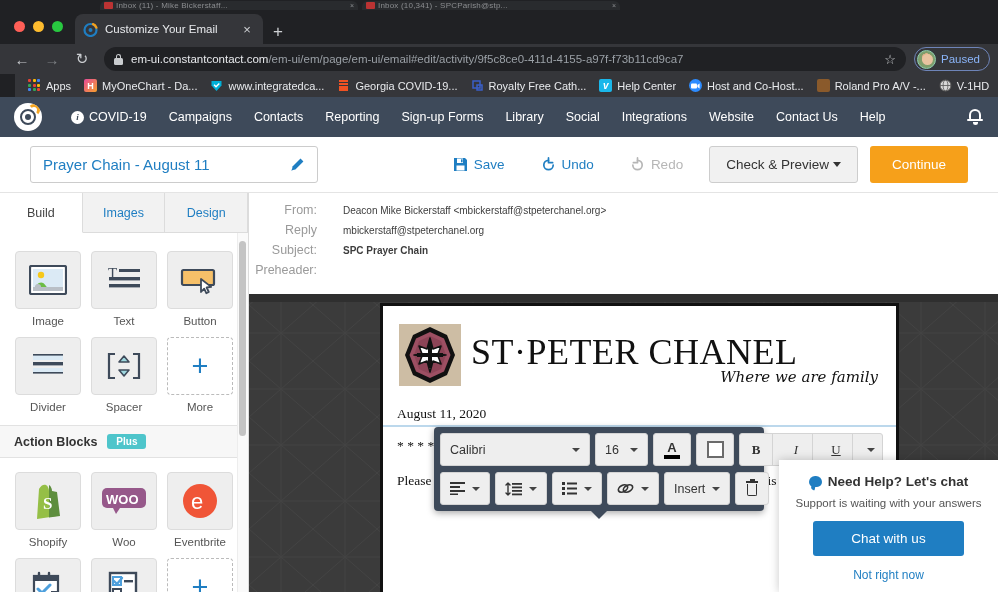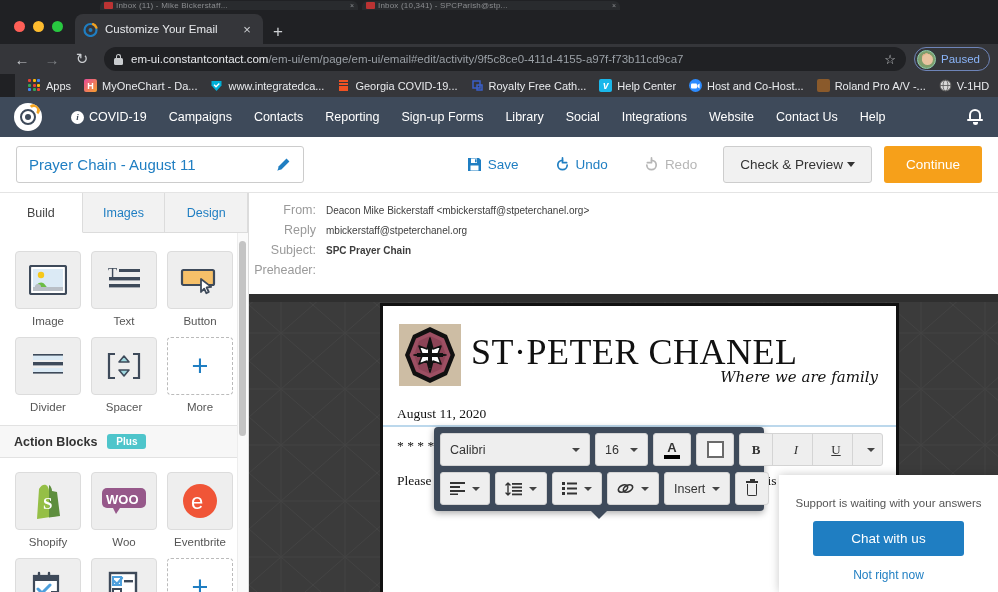--- a/index.html
+++ b/index.html
@@ -112,21 +112,21 @@
     font-size: 9px; font-weight: bold; font-style: italic; display: flex;
     align-items: center; justify-content: center; flex: 0 0 auto; font-family: "Liberation Serif", serif;
   }
   .bell { margin-left: auto; width: 18px; height: 18px; position: relative; }
   .bell .b1{position:absolute;left:3px;top:1px;width:12px;height:11px;border:2px solid #fff;border-radius:6px 6px 2px 2px;border-bottom:none;}
   .bell .b2{position:absolute;left:1px;top:11px;width:16px;height:2px;background:#fff;border-radius:1px;}
   .bell .b3{position:absolute;left:6.5px;top:14px;width:5px;height:3px;background:#fff;border-radius:0 0 3px 3px;}
 
   .cc-toolbar {
     position: absolute; top: 137px; left: 0; width: 998px; height: 56px;
-    background: #fff; display: flex; align-items: center; padding: 0 16px; gap: 10px;
+    background: #fff; display: flex; align-items: center; padding: 0 30px; gap: 10px;
     border-bottom: 1px solid #e4e4e4;
     justify-content: space-between;
   }
   .title-box {
     width: 288px; height: 37px; border: 1px solid #ccc; border-radius: 3px;
     display: flex; align-items: center; padding: 0 12px; gap: 8px; background:#fff;
   }
   .title-text { font-size: 15px; color: #1f7ec2; flex: 1 1 auto; white-space: nowrap; overflow: hidden; }
   .pencil { width: 16px; height: 16px; position: relative; flex: 0 0 auto; transform: rotate(0deg); }
   .pencil svg { display: block; }
@@ -195,21 +195,21 @@
     position: absolute; top: 193px; left: 249px; width: 749px; height: 399px;
     background: #3b3b3b; overflow: hidden;
   }
   .canvas-pattern { position:absolute; inset:0; opacity:.55; }
   .hdr-fields {
     position: absolute; top: 0; left: 0; width: 749px; height: 101px; background: #fff;
     padding: 10px 0 0 0; z-index: 3;
   }
   .fld-row { display: flex; align-items: baseline; margin-bottom: 6px; }
   .fld-lbl {
-    width: 77px; text-align: right; font-size: 12.5px; color: #9a9a9a; padding-right: 10px; flex:0 0 auto;
+    width: 94px; text-align: right; font-size: 12.5px; color: #9a9a9a; padding-right: 26px; flex:0 0 auto;
   }
   .fld-val { font-size: 10px; color: #3d3d3d; text-align: center; }
   .fld-val.bold { font-weight: bold; }
   .strip {
     position: absolute; top: 101px; left: 0; width: 749px; height: 8px; background: #2f2f2f; z-index:3;
   }
 
   .email-frame {
     position: absolute; left: 131px; top: 110px; width: 519px; bottom: -10px;
     background: #fff; border: 3px solid #111; z-index: 2;
@@ -823,18 +823,22 @@
               <span class="lid"></span>
               <span class="bd"></span>
             </span>
         </span>
       </div>
       <span class="tb-pointer"></span>
     </div>
   </div>
 
   <div class="chat-widget">
+    <div class="chat-title">
+      <span class="bubble-ico"></span>
+      <span>Need Help? Let's chat</span>
+    </div>
     <div class="chat-sub">Support is waiting with your answers</div>
     <div class="chat-cta">Chat with us</div>
     <div class="chat-link">Not right now</div>
   </div>
 
 </div>
 
 </body></html>

